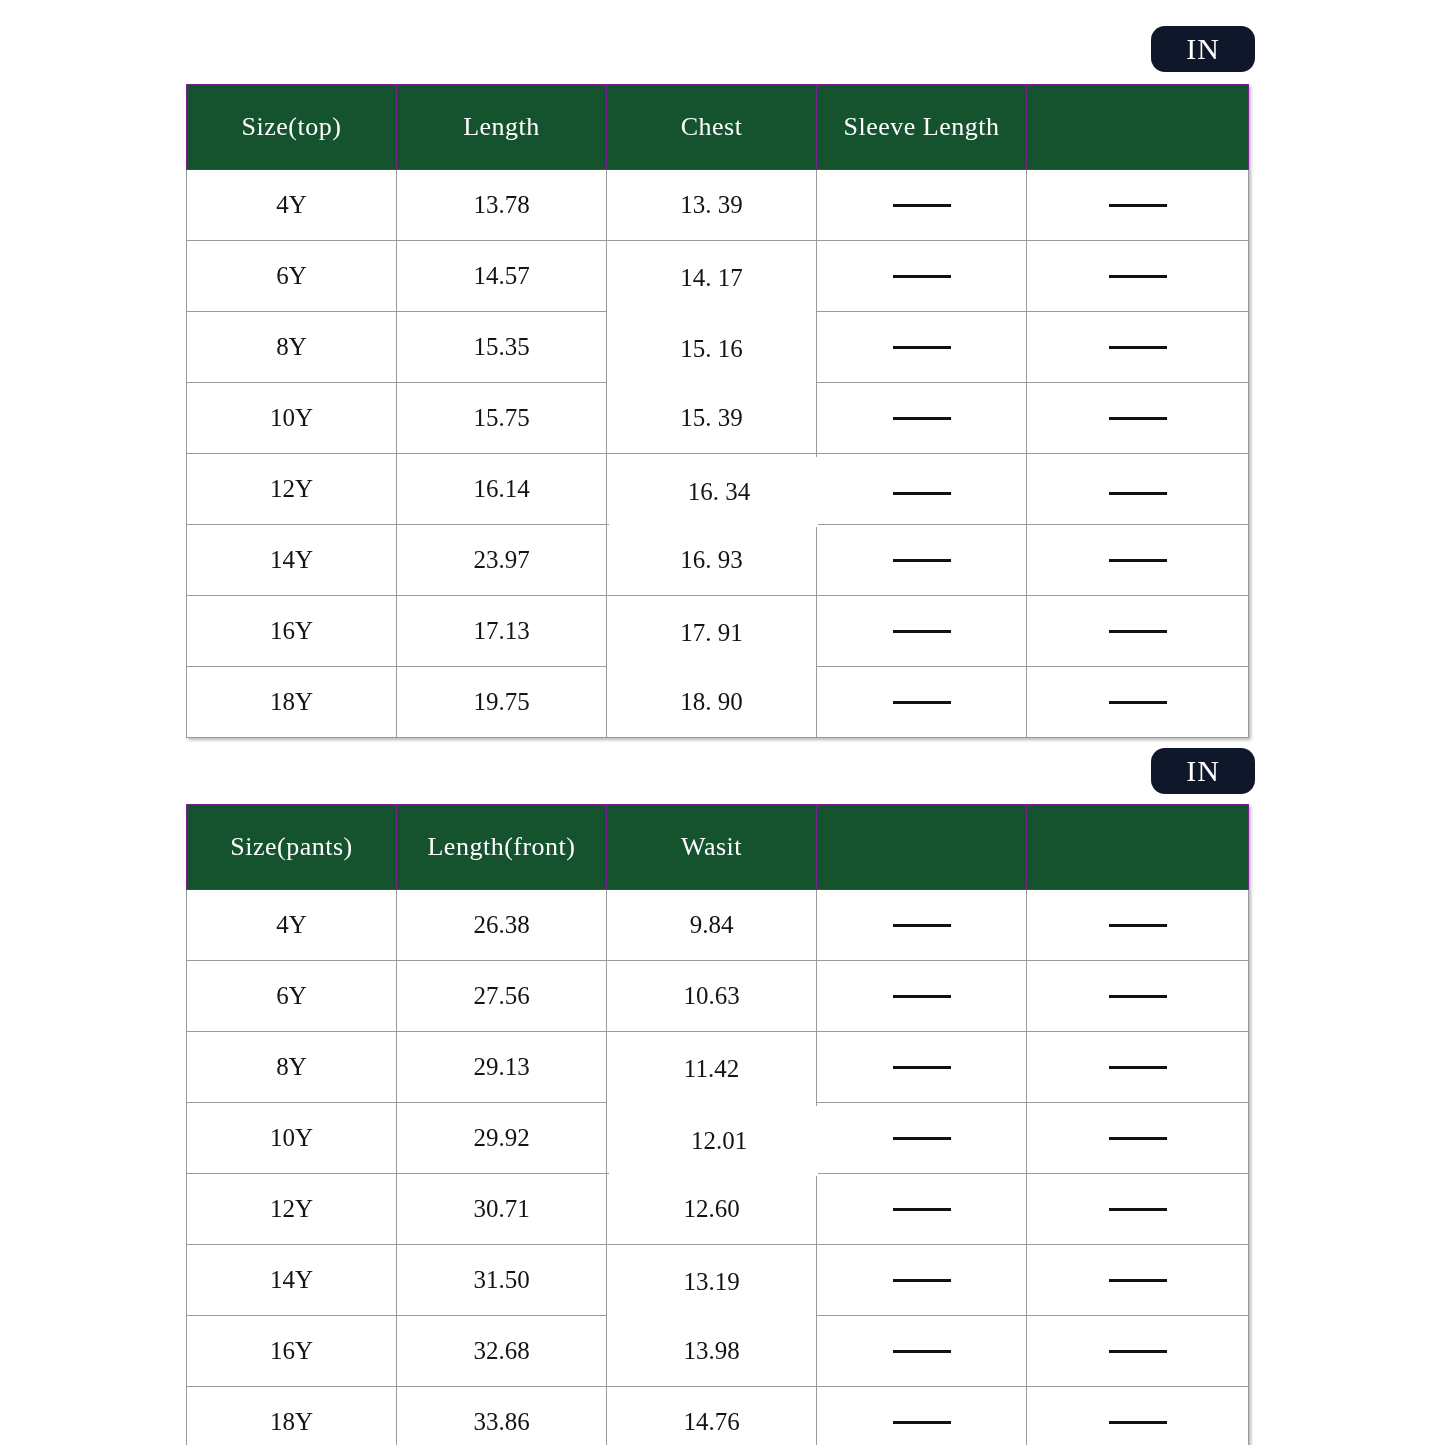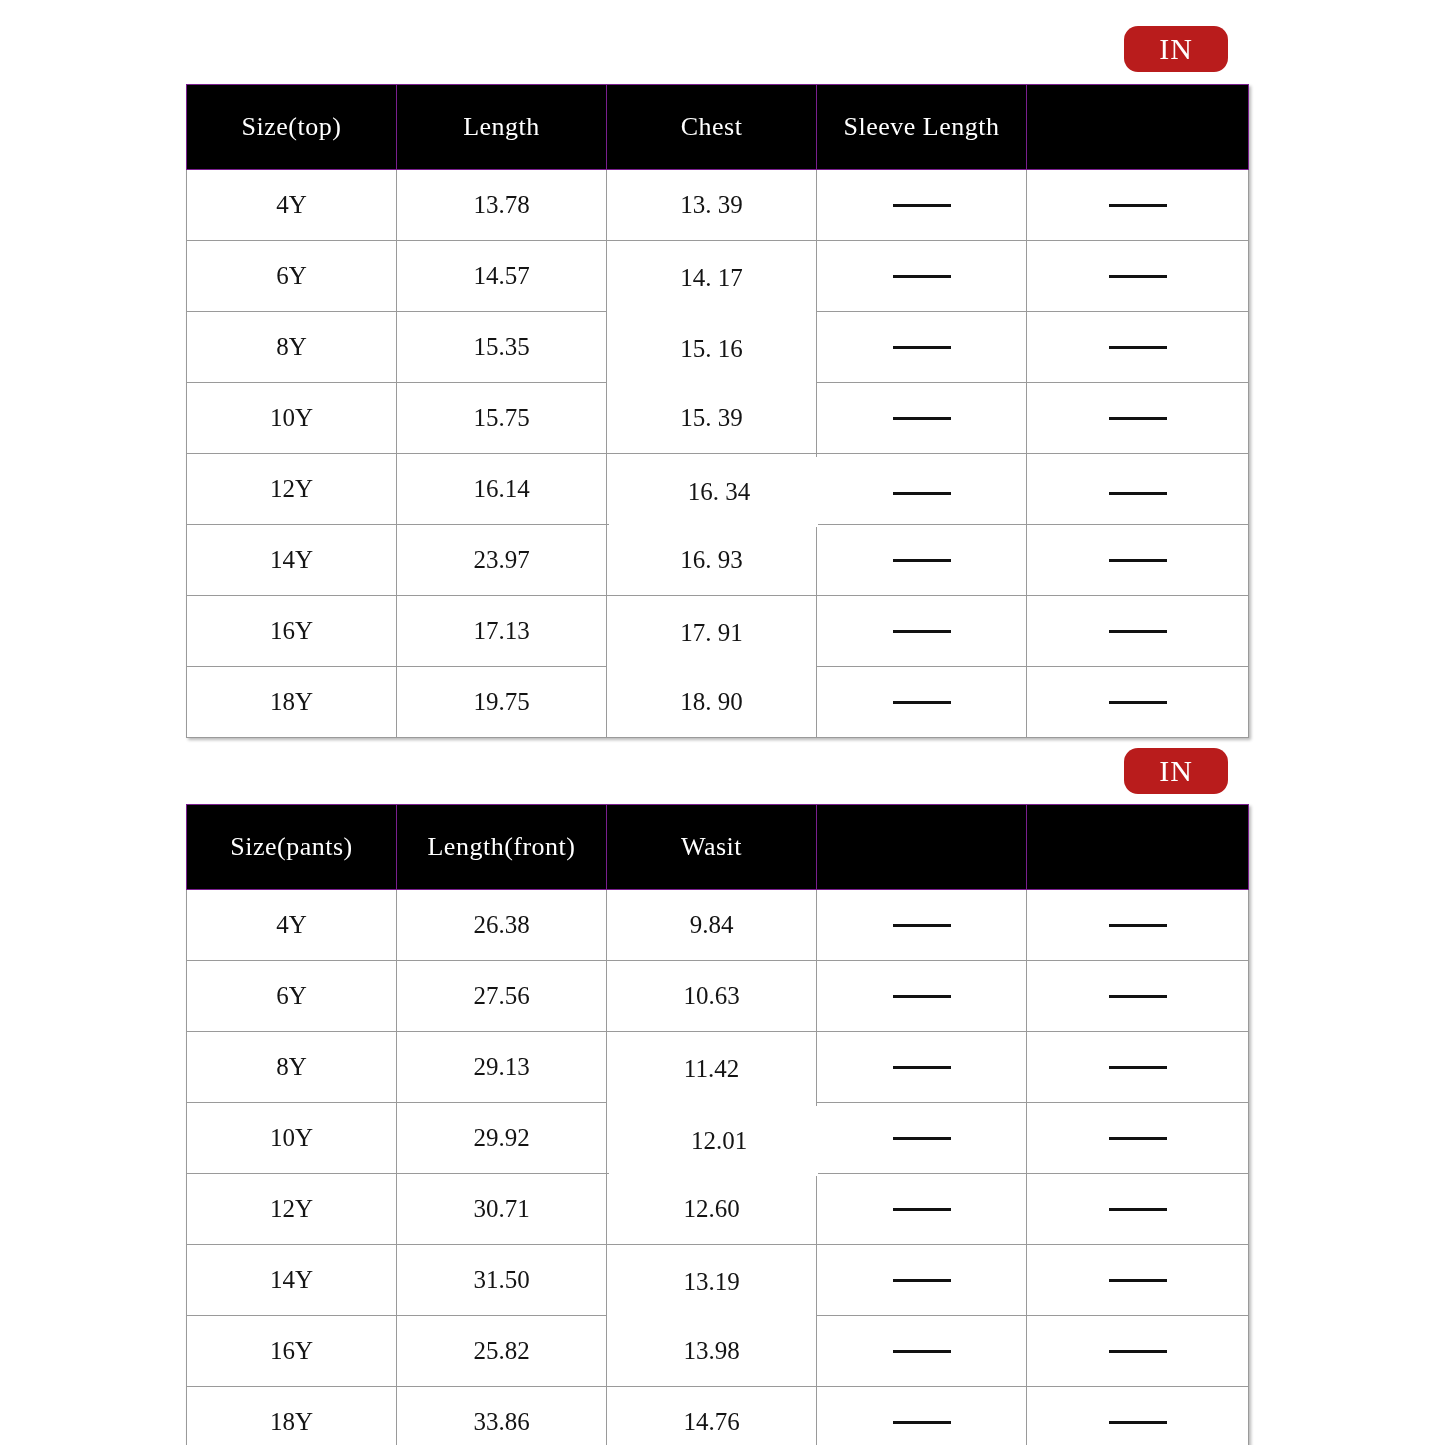--- a/index.html
+++ b/index.html
@@ -17,24 +17,24 @@
   }
   .page {
     position: relative;
     width: 1445px;
     height: 1445px;
     box-sizing: border-box;
   }
 
   .unit-badge {
     position: absolute;
-    right: 217px;
+    right: 190px;
     width: 104px;
     height: 46px;
-    background: #b91c1c;
+    background: #0f172a;
     border-radius: 14px;
     color: #ffffff;
     font-size: 30px;
     font-family: "Liberation Serif", serif;
     display: flex;
     align-items: center;
     justify-content: center;
     letter-spacing: 1px;
   }
 
@@ -51,21 +51,21 @@
     box-shadow: 2px 2px 3px rgba(0,0,0,0.28);
   }
   table.size-table th,
   table.size-table td {
     border: 1px solid #9a9a9a;
     text-align: center;
     vertical-align: middle;
     font-family: "Liberation Serif", serif;
   }
   table.size-table thead th {
-    background: #000000;
+    background: #14532d;
     color: #ffffff;
     border: 1px solid #7a1f8f;
     font-size: 26px;
     height: 82px;
     font-weight: normal;
     letter-spacing: 0.5px;
   }
   table.size-table tbody td {
     height: 68px;
     font-size: 25px;
@@ -235,21 +235,21 @@
         </tr>
         <tr>
           <td>14Y</td>
           <td>31.50</td>
           <td class="jit1">13.19</td>
           <td><span class="dash jit2"></span></td>
           <td><span class="dash jit2"></span></td>
         </tr>
         <tr>
           <td>16Y</td>
-          <td>25.82</td>
+          <td>32.68</td>
           <td>13.98</td>
           <td><span class="dash jit2"></span></td>
           <td><span class="dash jit2"></span></td>
         </tr>
         <tr>
           <td>18Y</td>
           <td>33.86</td>
           <td>14.76</td>
           <td><span class="dash jit2"></span></td>
           <td><span class="dash jit2"></span></td>

